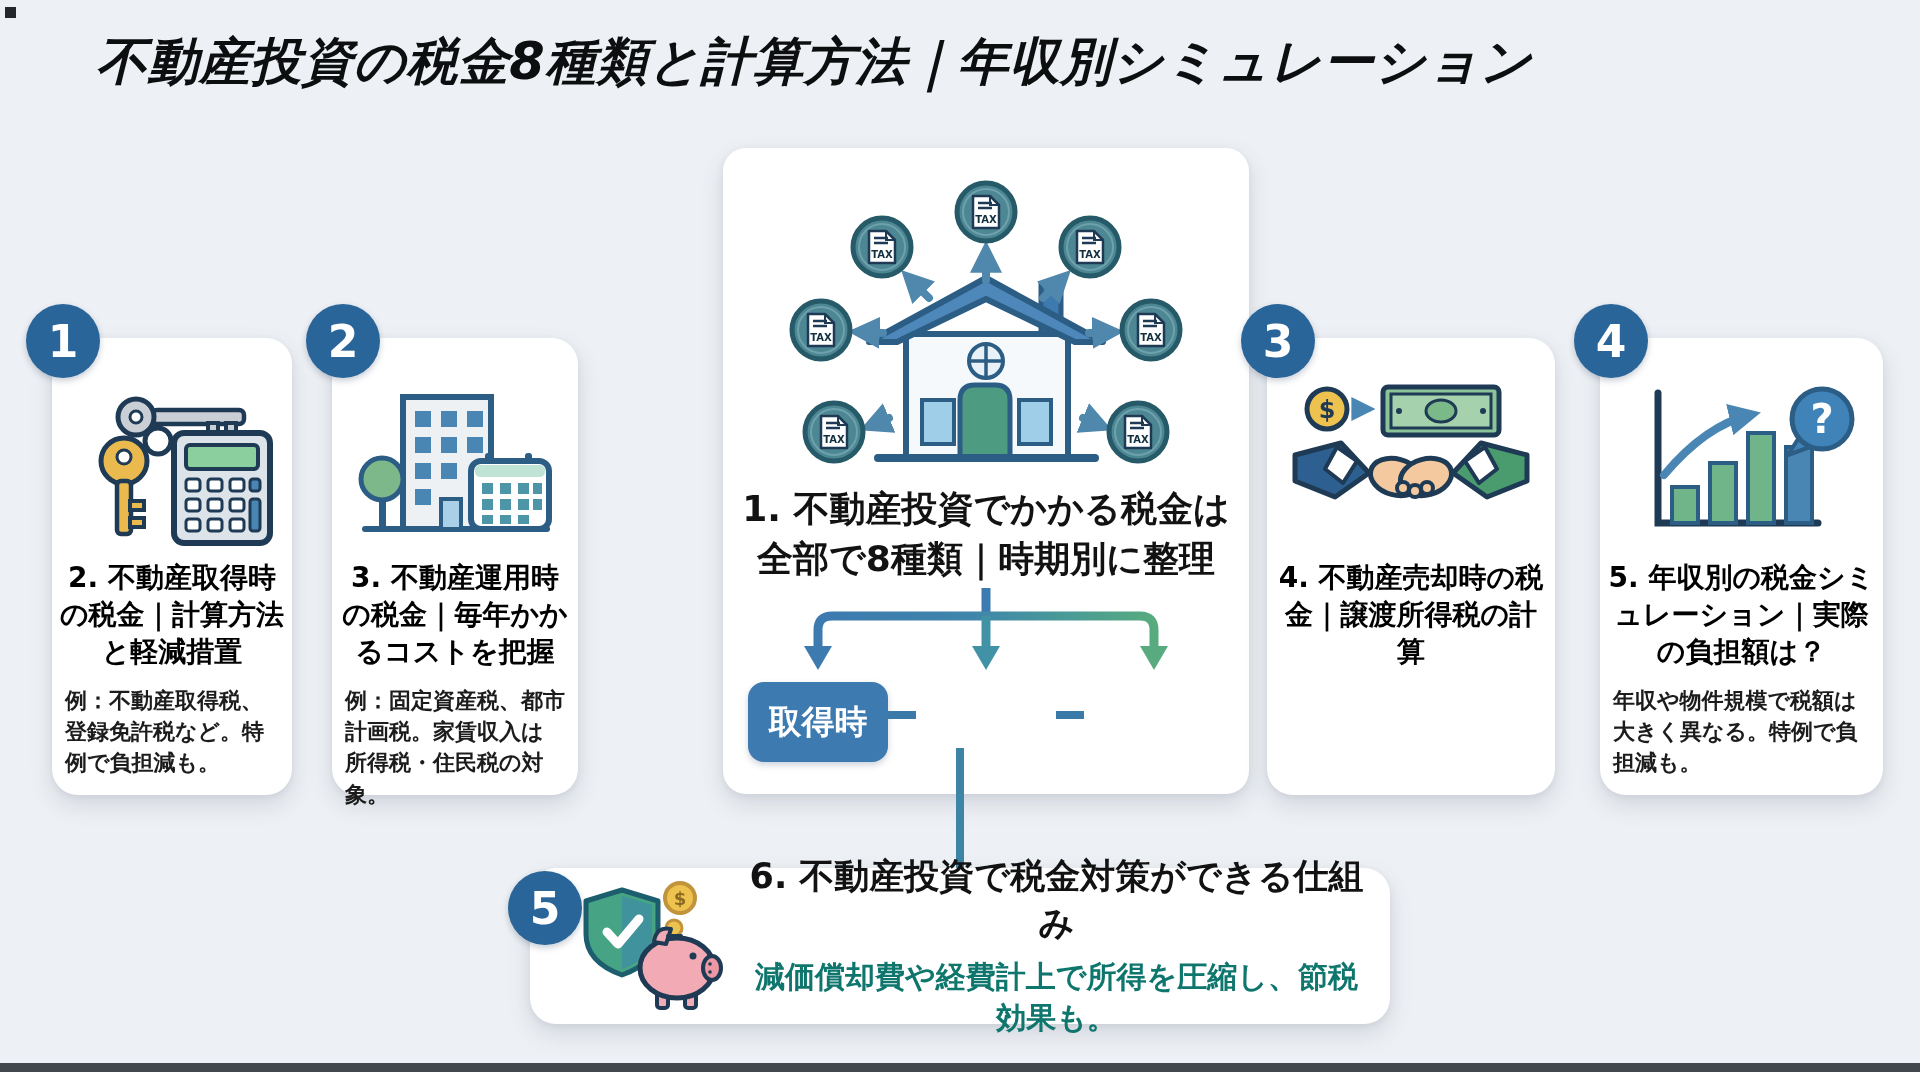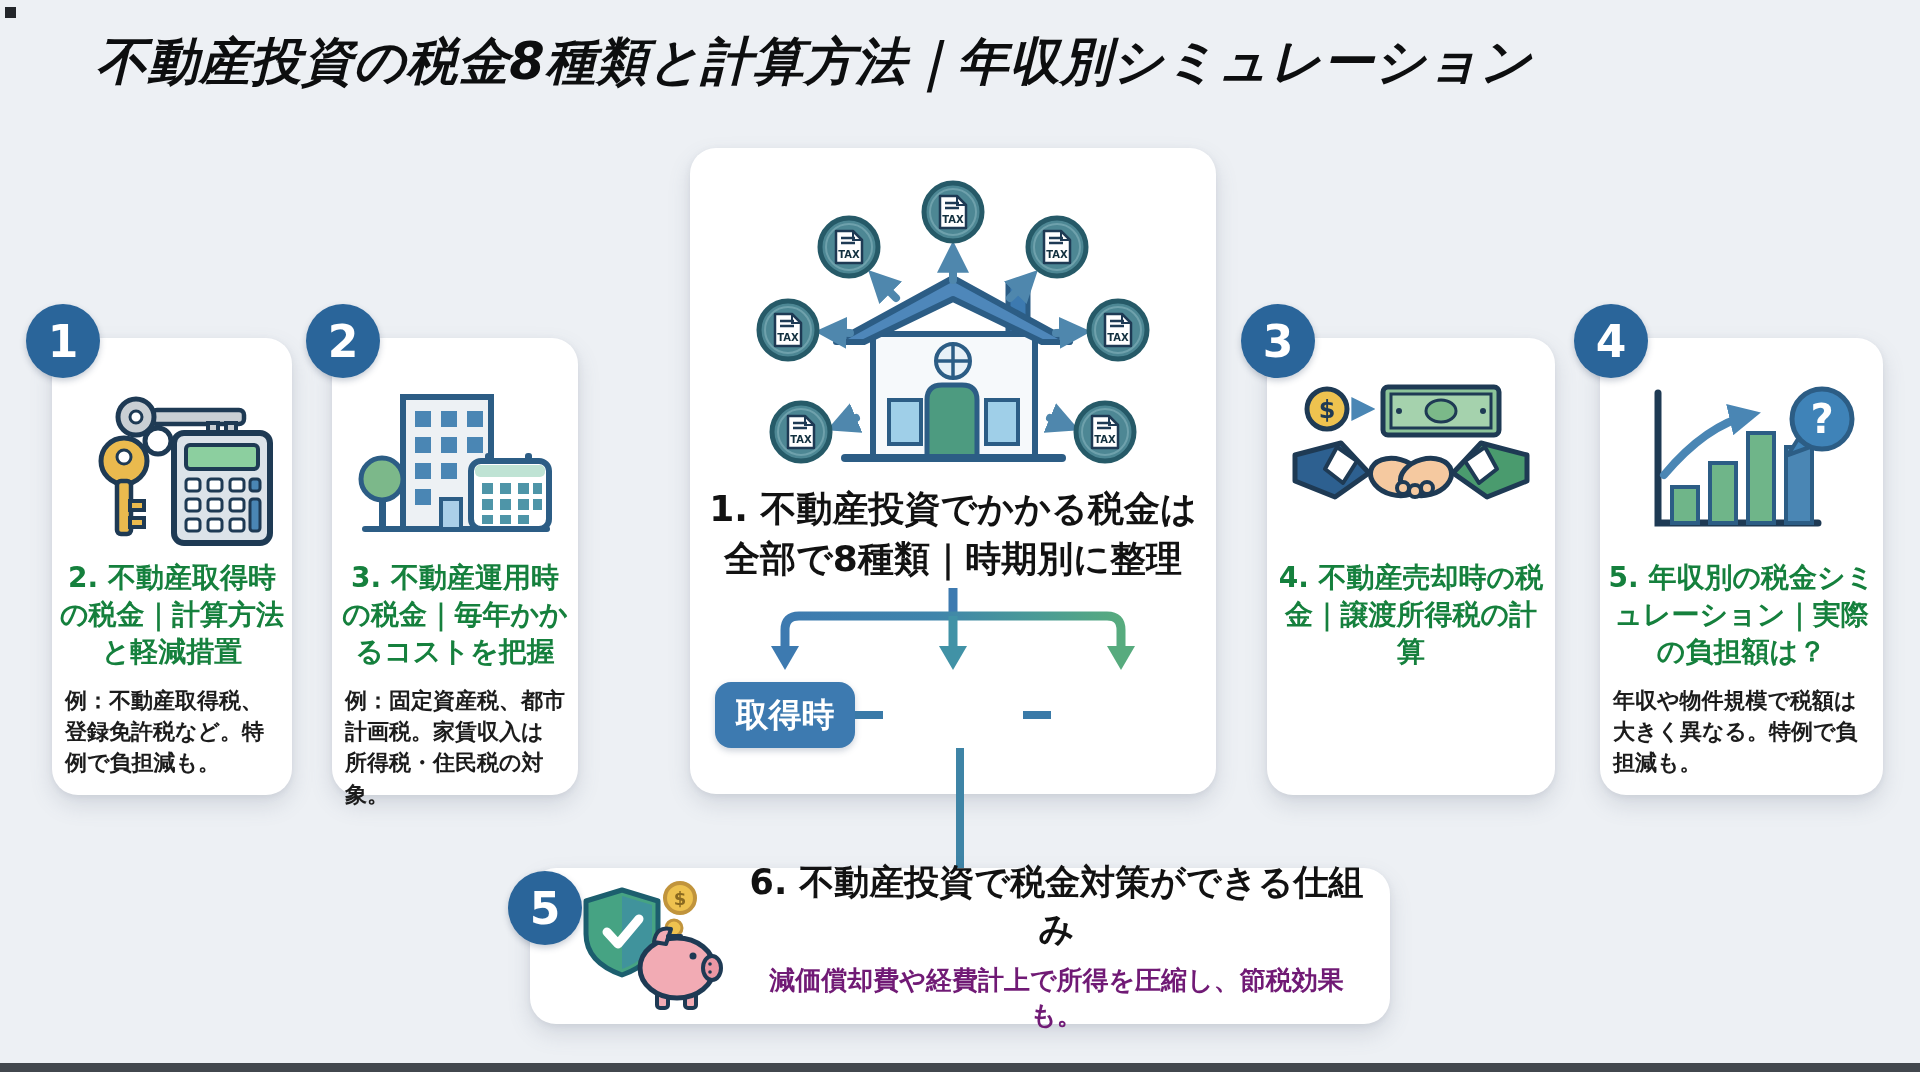--- a/index.html
+++ b/index.html
@@ -26,58 +26,58 @@
     position:absolute; left:-26px; top:-34px; width:74px; height:74px;
     border-radius:50%; background:#2a659a; color:#ffffff;
     font-size:44px; font-weight:800;
     display:flex; align-items:center; justify-content:center;
     box-shadow:0 3px 6px rgba(40,60,90,0.25);
     z-index:3;
   }
 
   .side-card { text-align:center; }
   .side-card .icon-wrap { margin-top:38px; height:172px; display:flex; align-items:center; justify-content:center; }
-  .side-card h2 { margin:12px 6px 0; font-size:28px; line-height:1.32; font-weight:800; color:#15803d; }
+  .side-card h2 { margin:12px 6px 0; font-size:28px; line-height:1.32; font-weight:800; color:#000000; }
   .side-card p  { margin:14px 13px 0; font-size:22px; line-height:1.42; font-weight:700; color:#1c1c1c; text-align:left; }
 
   .card1 { left:52px;   top:338px; width:240px; height:457px; }
   .card2 { left:332px;  top:338px; width:246px; height:457px; }
   .card3 { left:1267px; top:338px; width:288px; height:457px; }
   .card4 { left:1600px; top:338px; width:283px; height:457px; }
 
-  .center-card { left:690px; top:148px; width:526px; height:646px; }
+  .center-card { left:723px; top:148px; width:526px; height:646px;border-radius:23px; }
   .center-card svg.house-svg  { position:absolute; left:0; top:8px; }
   .center-card svg.branch-svg { position:absolute; left:0; top:438px; }
   .center-heading {
     position:absolute; top:336px; left:0; width:100%;
     text-align:center; font-size:36px; font-weight:900; line-height:1.38; color:#121212;
   }
   .pill {
-    position:absolute; top:534px; width:140px; height:66px; border-radius:16px;
+    position:absolute; top:534px; width:140px; height:80px; border-radius:16px;
     color:#ffffff; font-size:33px; font-weight:800;
     display:flex; align-items:center; justify-content:center;
     box-shadow:0 3px 6px rgba(60,80,110,0.25);
   }
   .pill-acq  { left:25px;  background:#3d7ab0; }
   .pill-ops  { left:193px; background:#4192a6; }
   .pill-sale { left:361px; background:#57ab7e; }
   .pill-link { position:absolute; top:563px; width:28px; height:8px; background:#3a7aa8; }
   .link1 { left:165px; } .link2 { left:333px; }
 
   .connector-v { position:absolute; left:956px; top:748px; width:8px; height:126px; background:#3e84a6; }
 
   .bottom-card { left:530px; top:868px; width:860px; height:156px; }
   .bottom-card .num-badge { left:-22px; top:3px; }
   .bottom-icon { position:absolute; left:52px; top:8px; }
   .bottom-text {
     position:absolute; left:205px; right:12px; top:0; height:100%;
     display:flex; flex-direction:column; justify-content:center; text-align:center;
   }
   .bottom-text h2 { margin:0; font-size:35px; font-weight:900; color:#121212; }
-  .bottom-text p  { margin:10px 8px 0; font-size:26px; font-weight:700; color:#701a75; }
+  .bottom-text p  { margin:10px 8px 0; font-size:30px; font-weight:700; color:#0f766e; }
 
   svg text { font-family:"DejaVu Sans","Liberation Sans",sans-serif; }
 </style>
 </head>
 <body>
 
 <div class="canvas">
 
   <div class="corner-mark"></div>
 

